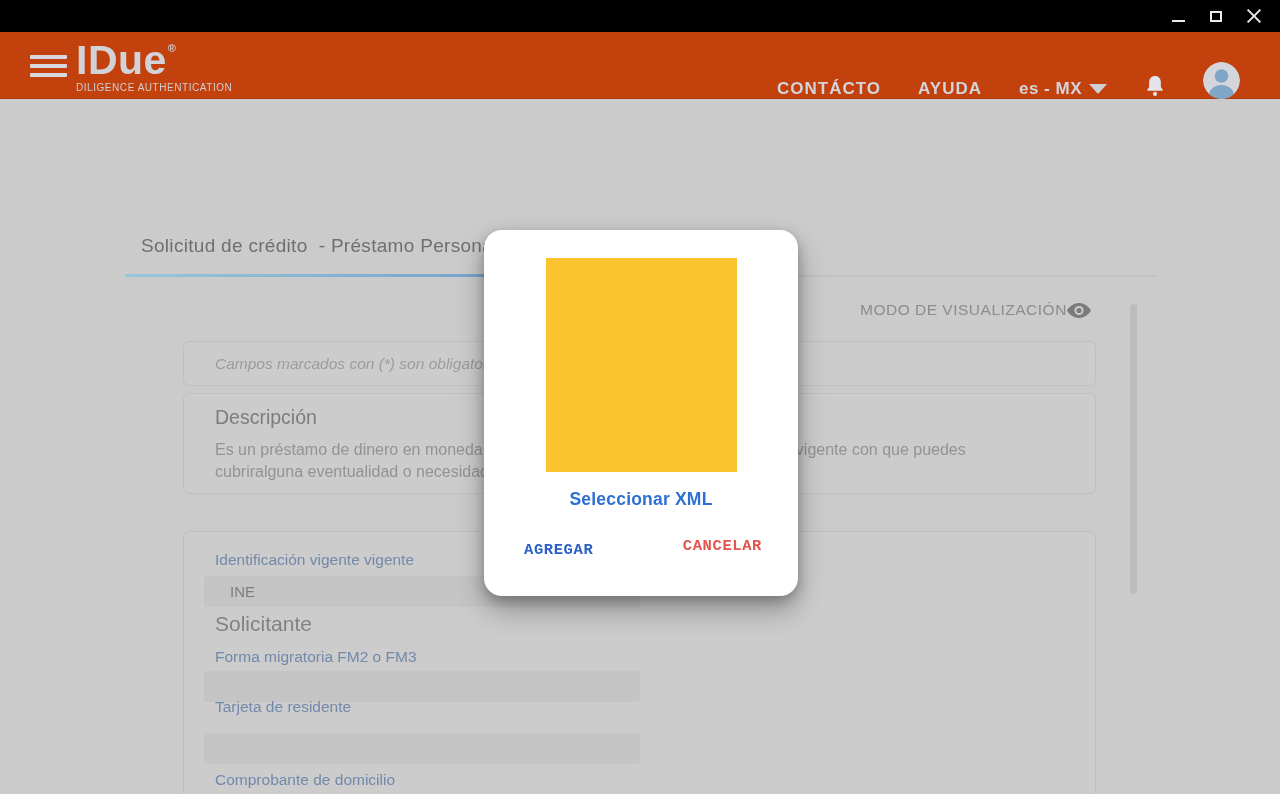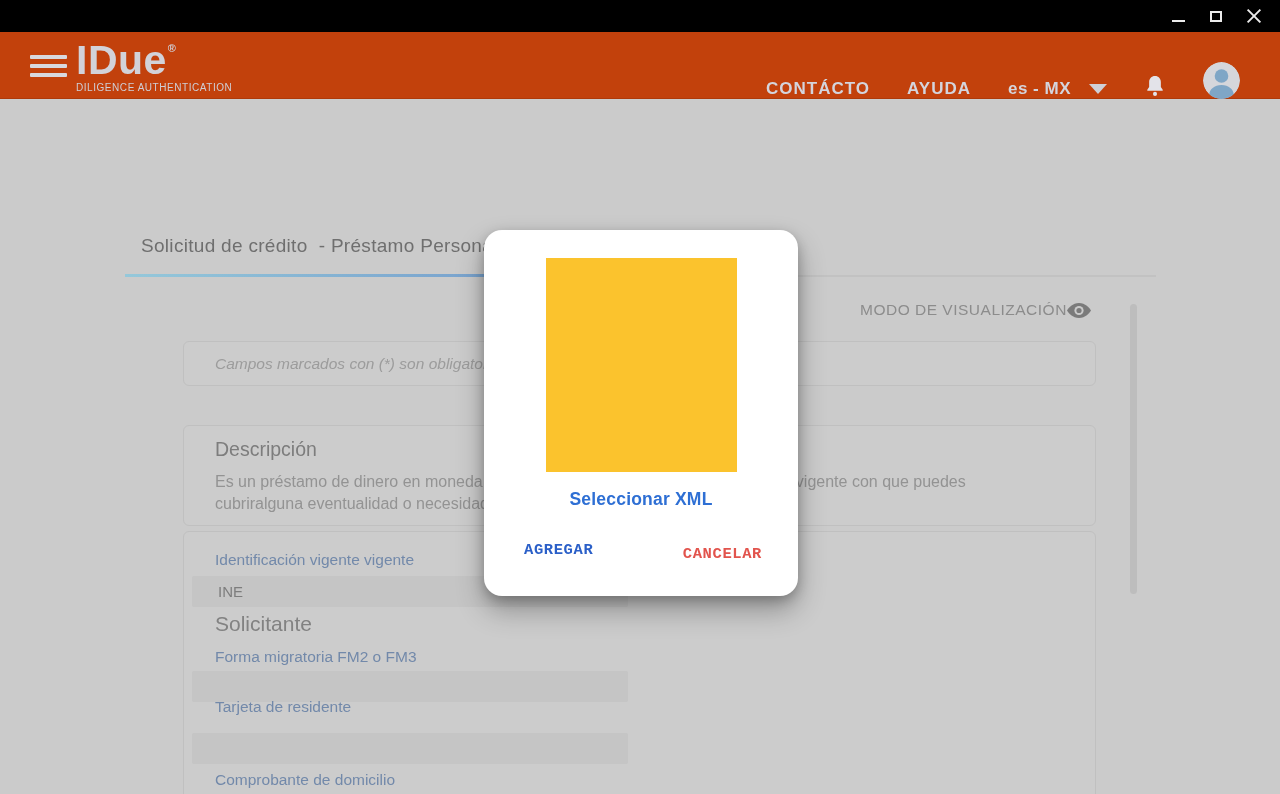--- a/index.html
+++ b/index.html
@@ -36,60 +36,60 @@
   .hamburger i { display: block; width: 37px; height: 4px; border-radius: 1px; background: #d8d8de; margin-bottom: 5px; }
   .logo { position: absolute; left: 76px; top: 8px; color: #d2d2d9; line-height: 1; }
   .logo-line { font-size: 41px; font-weight: bold; letter-spacing: 0.5px; }
   .logo-line sup { font-size: 11px; vertical-align: 22px; margin-left: 1px; }
   .logo-tag { font-size: 10px; letter-spacing: 0.55px; margin-top: 2px; color: #cfcfd7; }
   .header-right {
     position: absolute; right: 40px; top: 0; height: 67px;
     display: flex; align-items: flex-end; gap: 37px;
   }
   .nav-link { font-size: 17px; font-weight: bold; letter-spacing: 1px; color: #d4d4dc; cursor: pointer; text-decoration: none; }
-  .lang { display: flex; align-items: center; gap: 18px; font-size: 17px; font-weight: bold; letter-spacing: .5px; color: #d4d4dc; cursor: pointer; }
+  .lang { display: flex; align-items: center; gap: 7px; font-size: 17px; font-weight: bold; letter-spacing: .5px; color: #d4d4dc; cursor: pointer; }
   .caret { width: 0; height: 0; border-left: 9px solid transparent; border-right: 9px solid transparent; border-top: 10px solid #cfd0d7; }
   .bell { width: 22px; height: 26px; cursor: pointer; }
   .bell svg { width: 22px; height: 26px; fill: #e3e3e9; }
   .avatar { width: 37px; height: 37px; border-radius: 50%; overflow: hidden; cursor: pointer; }
 
   
   .content { position: absolute; top: 99px; left: 0; width: 1280px; height: 695px; background: #cbcbcb; }
   .page-title { position: absolute; left: 141px; top: 136px; font-size: 19px; color: #6f6f6f; letter-spacing: .3px; white-space: pre; }
   .title-underline { position: absolute; left: 125px; top: 175px; width: 486px; height: 3px; background: linear-gradient(90deg, #95c8da, #6f95c9); }
   .title-underline-rest { position: absolute; left: 611px; top: 176px; width: 545px; height: 2px; background: #c2c2c2; }
   .viewmode { position: absolute; top: 202px; left: 860px; display: flex; align-items: center; gap: 0; cursor: pointer; }
   .viewmode-label { font-size: 15.5px; letter-spacing: .5px; color: #8c8c8c; }
   .eye svg { width: 24px; height: 15px; display: block; }
   .scrollbar-thumb { position: absolute; left: 1130px; top: 205px; width: 7px; height: 290px; border-radius: 4px; background: #bdbdbd; cursor: pointer; }
 
   .card { position: absolute; left: 183px; width: 913px; background: #cccccc; border: 1px solid #c0c0c0; border-radius: 6px; }
   .card1 { top: 242px; height: 45px; }
   .note { position: absolute; left: 31px; top: 13px; font-style: italic; font-size: 15.5px; color: #9c9c9c; white-space: nowrap; }
-  .card2 { top: 326px; height: 101px; overflow: hidden; }
+  .card2 { top: 294px; height: 101px; overflow: hidden; }
   .desc-heading { position: absolute; left: 31px; top: 12px; font-size: 19.5px; color: #7d7d7d; }
   .desc-line { position: absolute; left: 31px; font-size: 16px; color: #939393; white-space: nowrap; }
   .desc-l1 { top: 47px; }
   .desc-l2 { top: 69px; }
   .card3 { top: 432px; height: 343px; }
   .field-label { position: absolute; left: 31px; font-size: 15.5px; color: #7289aa; white-space: nowrap; }
-  .forminput { position: absolute; left: 8px; width: 436px; height: 31px; background: #c5c5c5; border-radius: 2px; display: flex; align-items: center; padding-left: 26px; font-size: 15px; color: #7d7d7d; cursor: text; }
+  .forminput { position: absolute; left: 20px; width: 436px; height: 31px; background: #c5c5c5; border-radius: 2px; display: flex; align-items: center; padding-left: 26px; font-size: 15px; color: #7d7d7d; cursor: text; }
   .section-heading { position: absolute; left: 31px; top: 80px; font-size: 21px; color: #828282; }
 
   
   .modal {
     position: absolute; left: 484px; top: 230px; width: 314px; height: 366px;
     background: #ffffff; border-radius: 18px;
     box-shadow: 0 14px 28px rgba(0,0,0,.30), 0 4px 12px rgba(0,0,0,.22);
   }
   .preview { position: absolute; left: 62px; top: 28px; width: 191px; height: 214px; background: #fbc32d; }
   .modal-title { position: absolute; left: 0; top: 259px; width: 100%; text-align: center; font-size: 17.5px; font-weight: bold; color: #2e6fd4; letter-spacing: .2px; }
   .modal .dlg-btn { position: absolute; background: none; border: none; padding: 0; font-family: Liberation Mono, monospace; font-size: 15.5px; font-weight: bold; letter-spacing: .6px; cursor: pointer; }
   .btn-add { left: 40px; top: 311px; color: #2a5fc8; }
-  .btn-cancel { right: 36px; top: 315px; color: #e2544d; }
+  .btn-cancel { right: 36px; top: 307px; color: #e2544d; }
 </style>
 </head>
 <body>
 
 <div class="screen">
 
   <div class="titlebar">
     <div class="win-btn">
         <span class="glyph-min"></span>
       </div>

